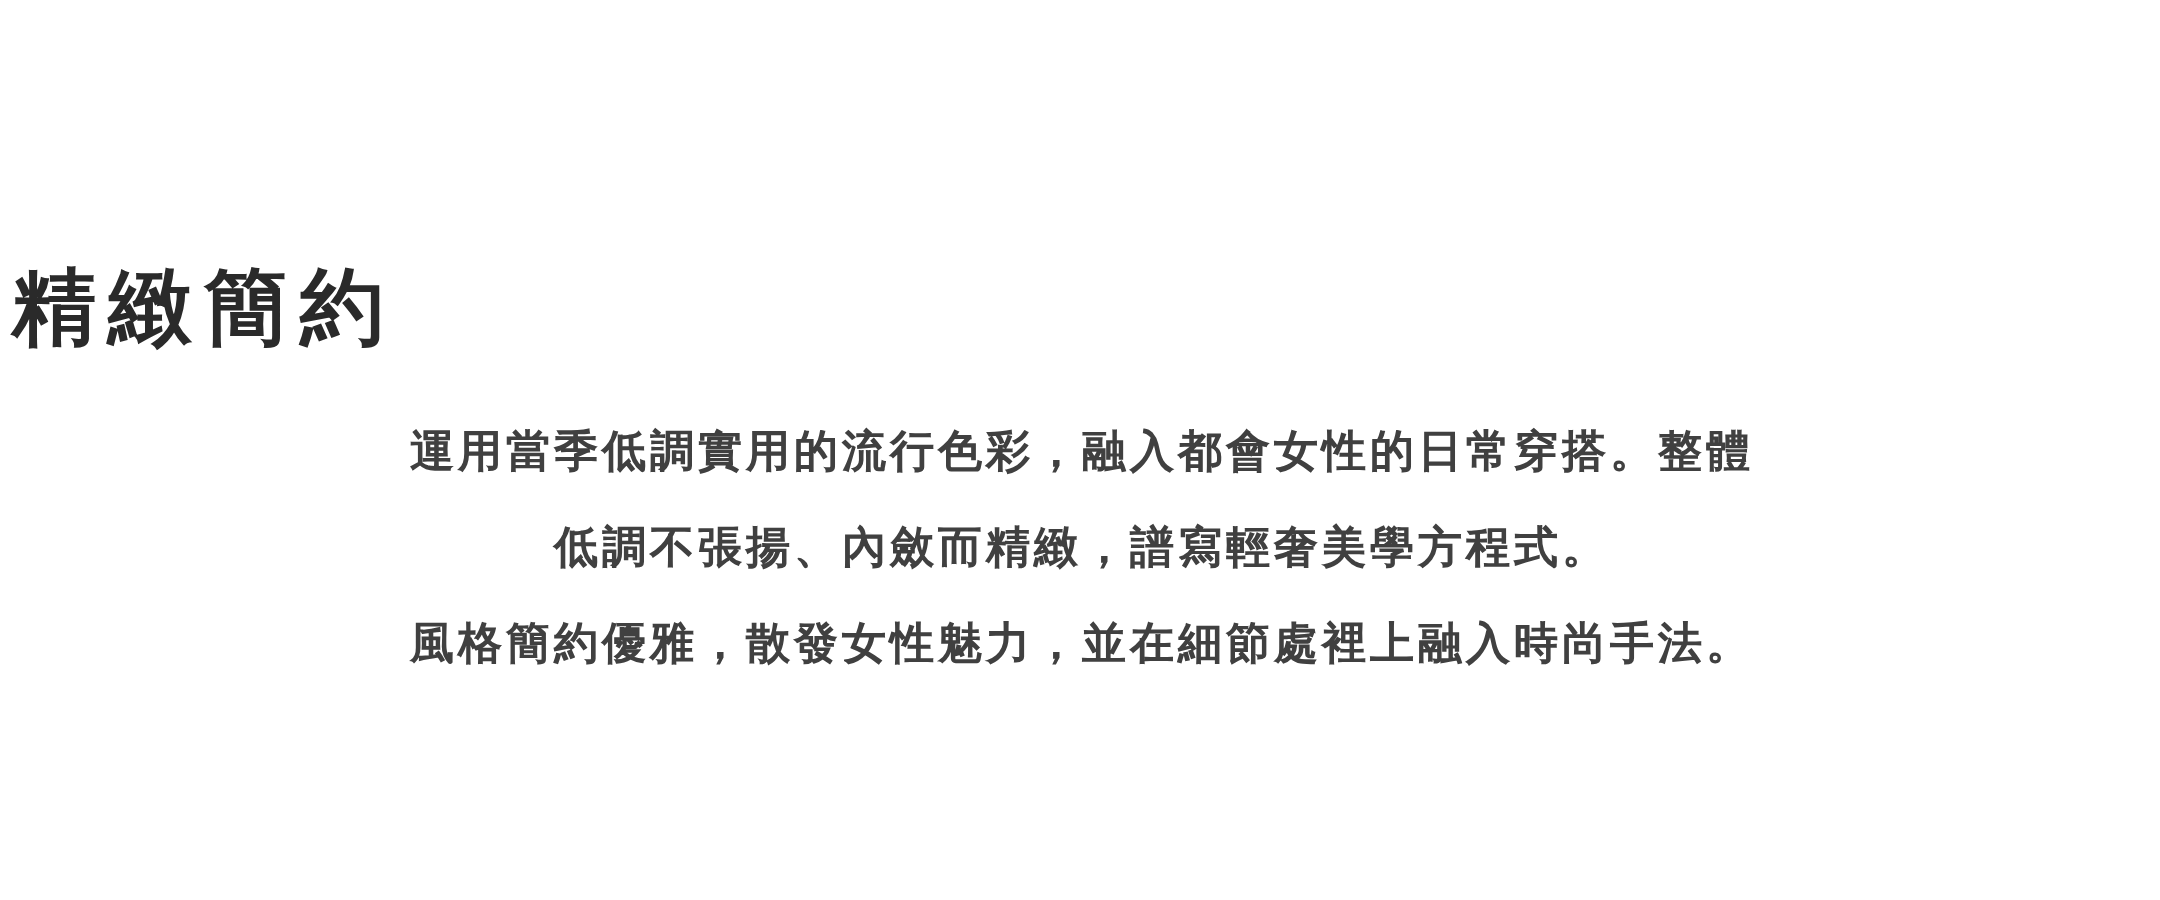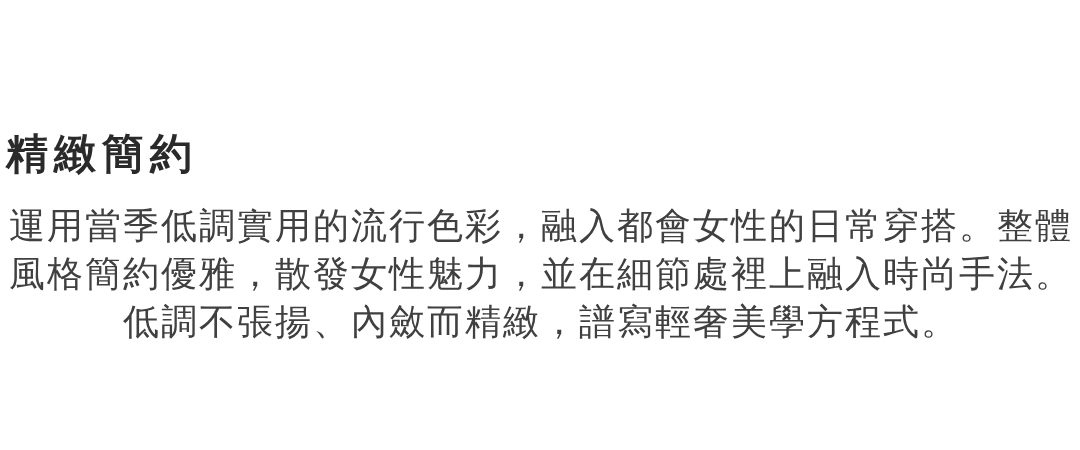--- a/index.html
+++ b/index.html
@@ -26,34 +26,34 @@
     color: #2a2a2a;
     
     text-indent: 6px;
   }
   .description {
     margin-top: 25px;
     text-align: center;
     color: #404040;
   }
   .description .line {
-    font-size: 36px;
+    font-size: 22px;
     line-height: 48px;
-    font-weight: 400;
+    font-weight: 700;
     letter-spacing: 2px;
     text-indent: 2px;
     white-space: nowrap;
   }
 </style>
 </head>
 <body>
 
 <div class="page">
 
   <h2 class="section-title">精緻簡約</h2>
 
   <div class="description">
     <div class="line">運用當季低調實用的流行色彩，融入都會女性的日常穿搭。整體</div>
+    <div class="line">低調不張揚、內斂而精緻，譜寫輕奢美學方程式。</div>
     <div class="line">風格簡約優雅，散發女性魅力，並在細節處裡上融入時尚手法。</div>
-    <div class="line">低調不張揚、內斂而精緻，譜寫輕奢美學方程式。</div>
   </div>
 
 </div>
 
 </body></html>

